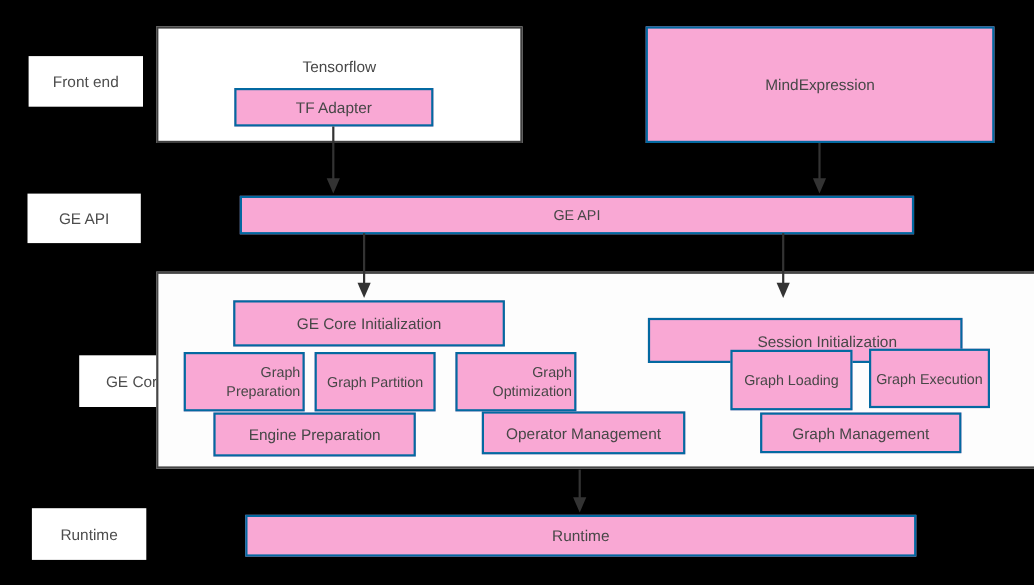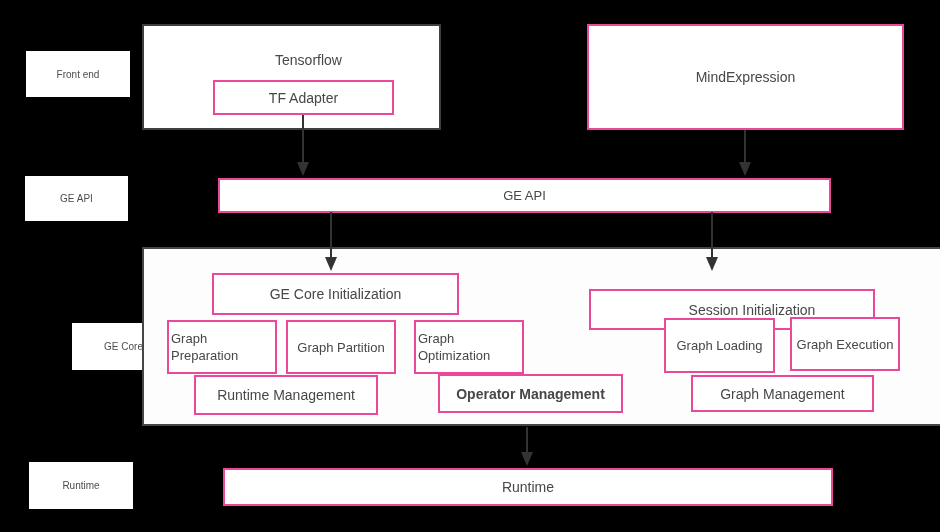--- a/index.html
+++ b/index.html
@@ -4,65 +4,65 @@
 <style>
   html,body{margin:0;padding:0;}
   body{
     width:940px;height:532px;position:relative;overflow:hidden;
     background:#000000;
     font-family:"Liberation Sans","DejaVu Sans",sans-serif;
     color:#474747;
   }
   .abs{position:absolute;box-sizing:border-box;}
   .whitebox{
-    background:#ffffff;border:2px solid #ec4899;
+    background:#f9a8d4;border:2px solid #0369a1;
     display:flex;align-items:center;justify-content:center;
-    text-align:left;font-size:14px;color:#474747;
+    text-align:right;font-size:14px;color:#474747;
   }
   .sidelabel{
     background:#ffffff;border:none;
     display:flex;align-items:center;justify-content:center;
-    font-size:10px;color:#4d4d4d;
+    font-size:14px;color:#4d4d4d;
   }
   .container-title{font-size:14px;color:#474747;text-align:center;width:100%;}
   .stage{font-size:13px;line-height:17px;padding:2px;}
   
   .arrow{
     position:absolute;width:2px;background:#333333;z-index:6;
   }
   .arrow::after{
     content:"";position:absolute;left:-5px;bottom:-13px;
     border-left:6px solid transparent;border-right:6px solid transparent;
     border-top:14px solid #333333;
   }
   
   #lbl-frontend{left:26px;top:51px;width:104px;height:46px;}
   #lbl-geapi{left:25px;top:176px;width:103px;height:45px;}
   #lbl-gecore{left:24px;top:323px;width:103px;height:47px;margin-left:48px;}
   #lbl-runtime{left:29px;top:462px;width:104px;height:47px;}
   
-  #box-tensorflow{left:142px;top:24px;width:299px;height:106px;background:#ffffff;border:2px solid #3f3f3f;}
+  #box-tensorflow{left:142px;top:24px;width:333px;height:106px;background:#ffffff;border:2px solid #3f3f3f;}
   #tensorflow-title{left:0;top:26px;width:329px;}
   #box-tfadapter{left:69px;top:54px;width:181px;height:35px;}
   #box-mindexpression{left:587px;top:24px;width:317px;height:106px;}
   
   #bar-geapi{left:218px;top:178px;width:613px;height:35px;font-size:13px;}
   
   #box-gecore{left:142px;top:247px;width:826px;height:179px;background:#fdfdfd;border:2px solid #464646;z-index:1;}
   #box-gecore .whitebox{position:absolute;}
   #box-gecore-init{left:68px;top:24px;width:243px;height:38px;}
   #box-session-init{left:445px;top:40px;width:242px;height:37px;padding-left:40px;}
   #stage-prep{left:23px;top:71px;width:102px;height:46px;}
   #stage-part{left:142px;top:71px;width:102px;height:46px;}
   #stage-opt{left:270px;top:71px;width:102px;height:46px;}
   #stage-comp{left:396px;top:73px;width:102px;height:44px;}
   #stage-load{left:520px;top:69px;width:103px;height:47px;}
   #stage-exec{left:646px;top:68px;width:102px;height:46px;}
   #mgmt-engine{left:50px;top:126px;width:180px;height:36px;}
-  #mgmt-operator{left:294px;top:125px;width:181px;height:35px;font-weight:bold;}
+  #mgmt-operator{left:294px;top:125px;width:181px;height:35px;}
   #mgmt-graph{left:547px;top:126px;width:179px;height:33px;}
   
   #bar-runtime{left:223px;top:468px;width:610px;height:38px;}
   
   #arrow-tfadapter{left:302px;top:115px;height:48px;}
   #arrow-mindexpression{left:744px;top:130px;height:33px;}
   #arrow-geapi-left{left:330px;top:212px;height:46px;}
   #arrow-geapi-right{left:711px;top:212px;height:46px;}
   #arrow-gecore-runtime{left:526px;top:427px;height:26px;}
 </style>
@@ -85,21 +85,21 @@
 <div class="abs" id="box-gecore">
   <div class="whitebox" id="box-gecore-init">GE Core Initialization</div>
   <div class="whitebox" id="box-session-init">Session Initialization</div>
 
   <div class="whitebox stage" id="stage-prep">Graph Preparation</div>
   <div class="whitebox stage" id="stage-part">Graph Partition</div>
   <div class="whitebox stage" id="stage-opt">Graph Optimization</div>
   <div class="whitebox stage" id="stage-load">Graph Loading</div>
   <div class="whitebox stage" id="stage-exec">Graph Execution</div>
 
-  <div class="whitebox" id="mgmt-engine">Runtime Management</div>
+  <div class="whitebox" id="mgmt-engine">Engine Preparation</div>
   <div class="whitebox" id="mgmt-operator">Operator Management</div>
   <div class="whitebox" id="mgmt-graph">Graph Management</div>
 </div>
 
 <div class="abs whitebox" id="bar-runtime">Runtime</div>
 
 <div class="arrow" id="arrow-tfadapter"></div>
 <div class="arrow" id="arrow-mindexpression"></div>
 <div class="arrow" id="arrow-geapi-left"></div>
 <div class="arrow" id="arrow-geapi-right"></div>

